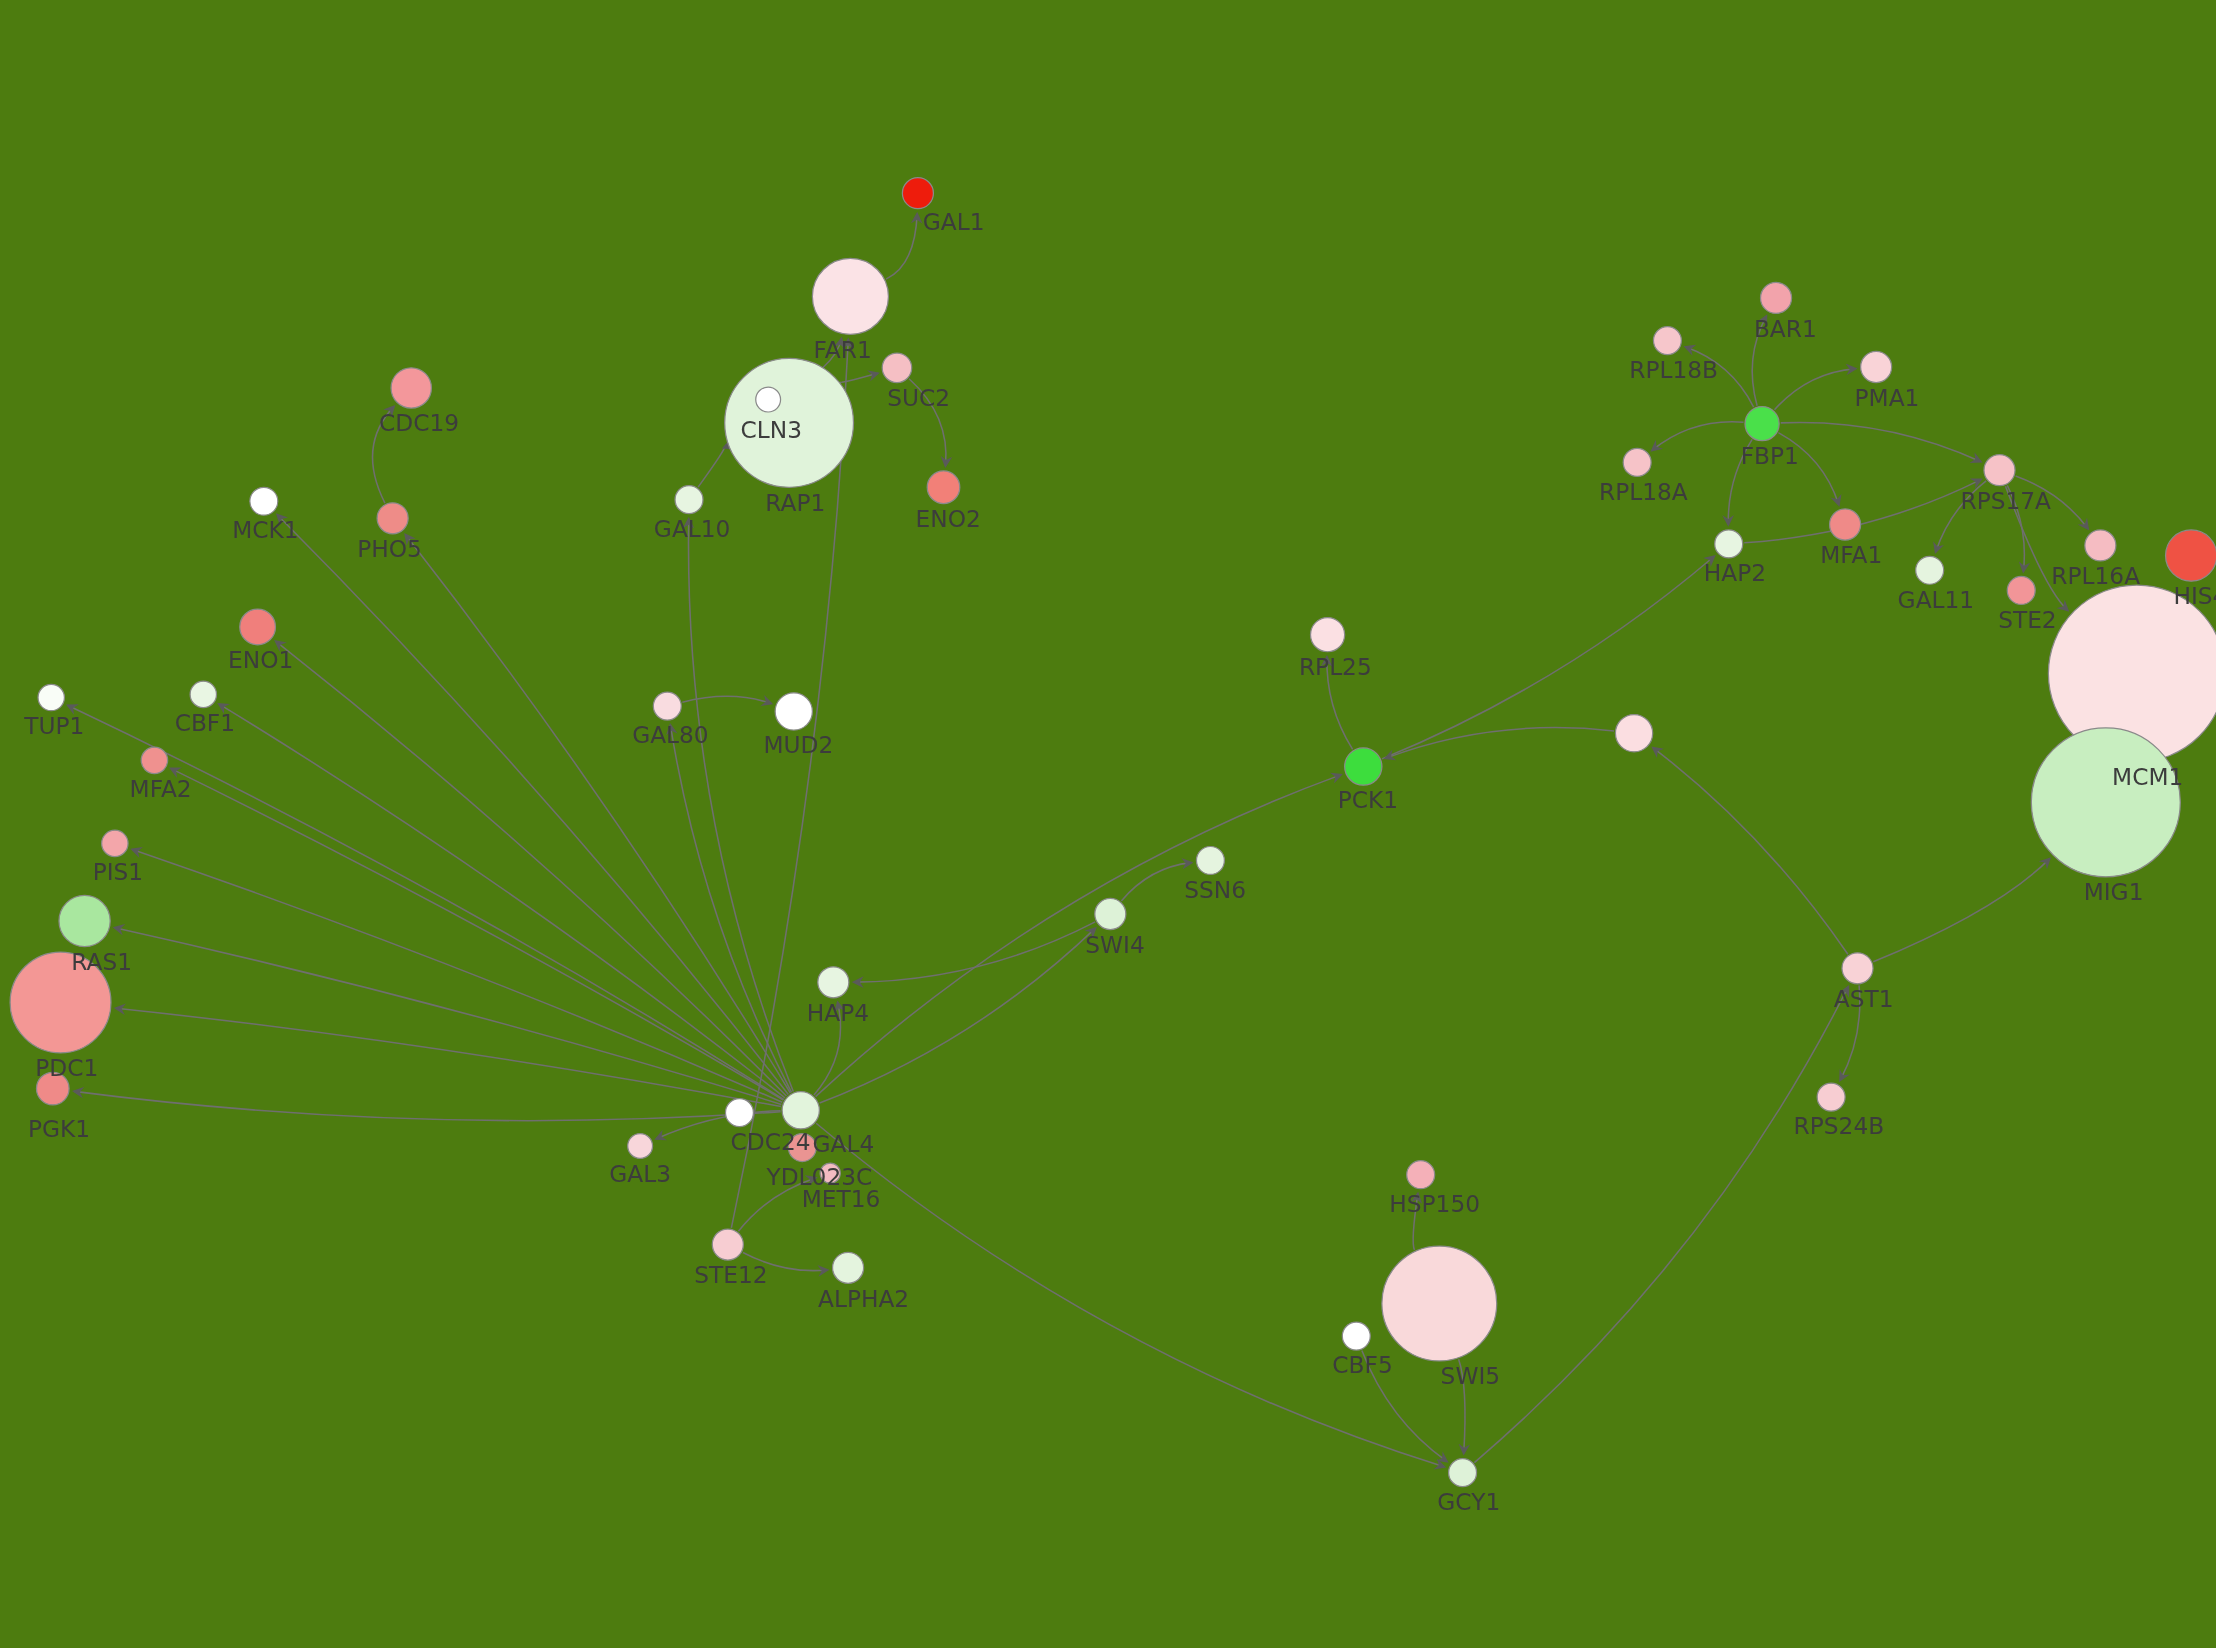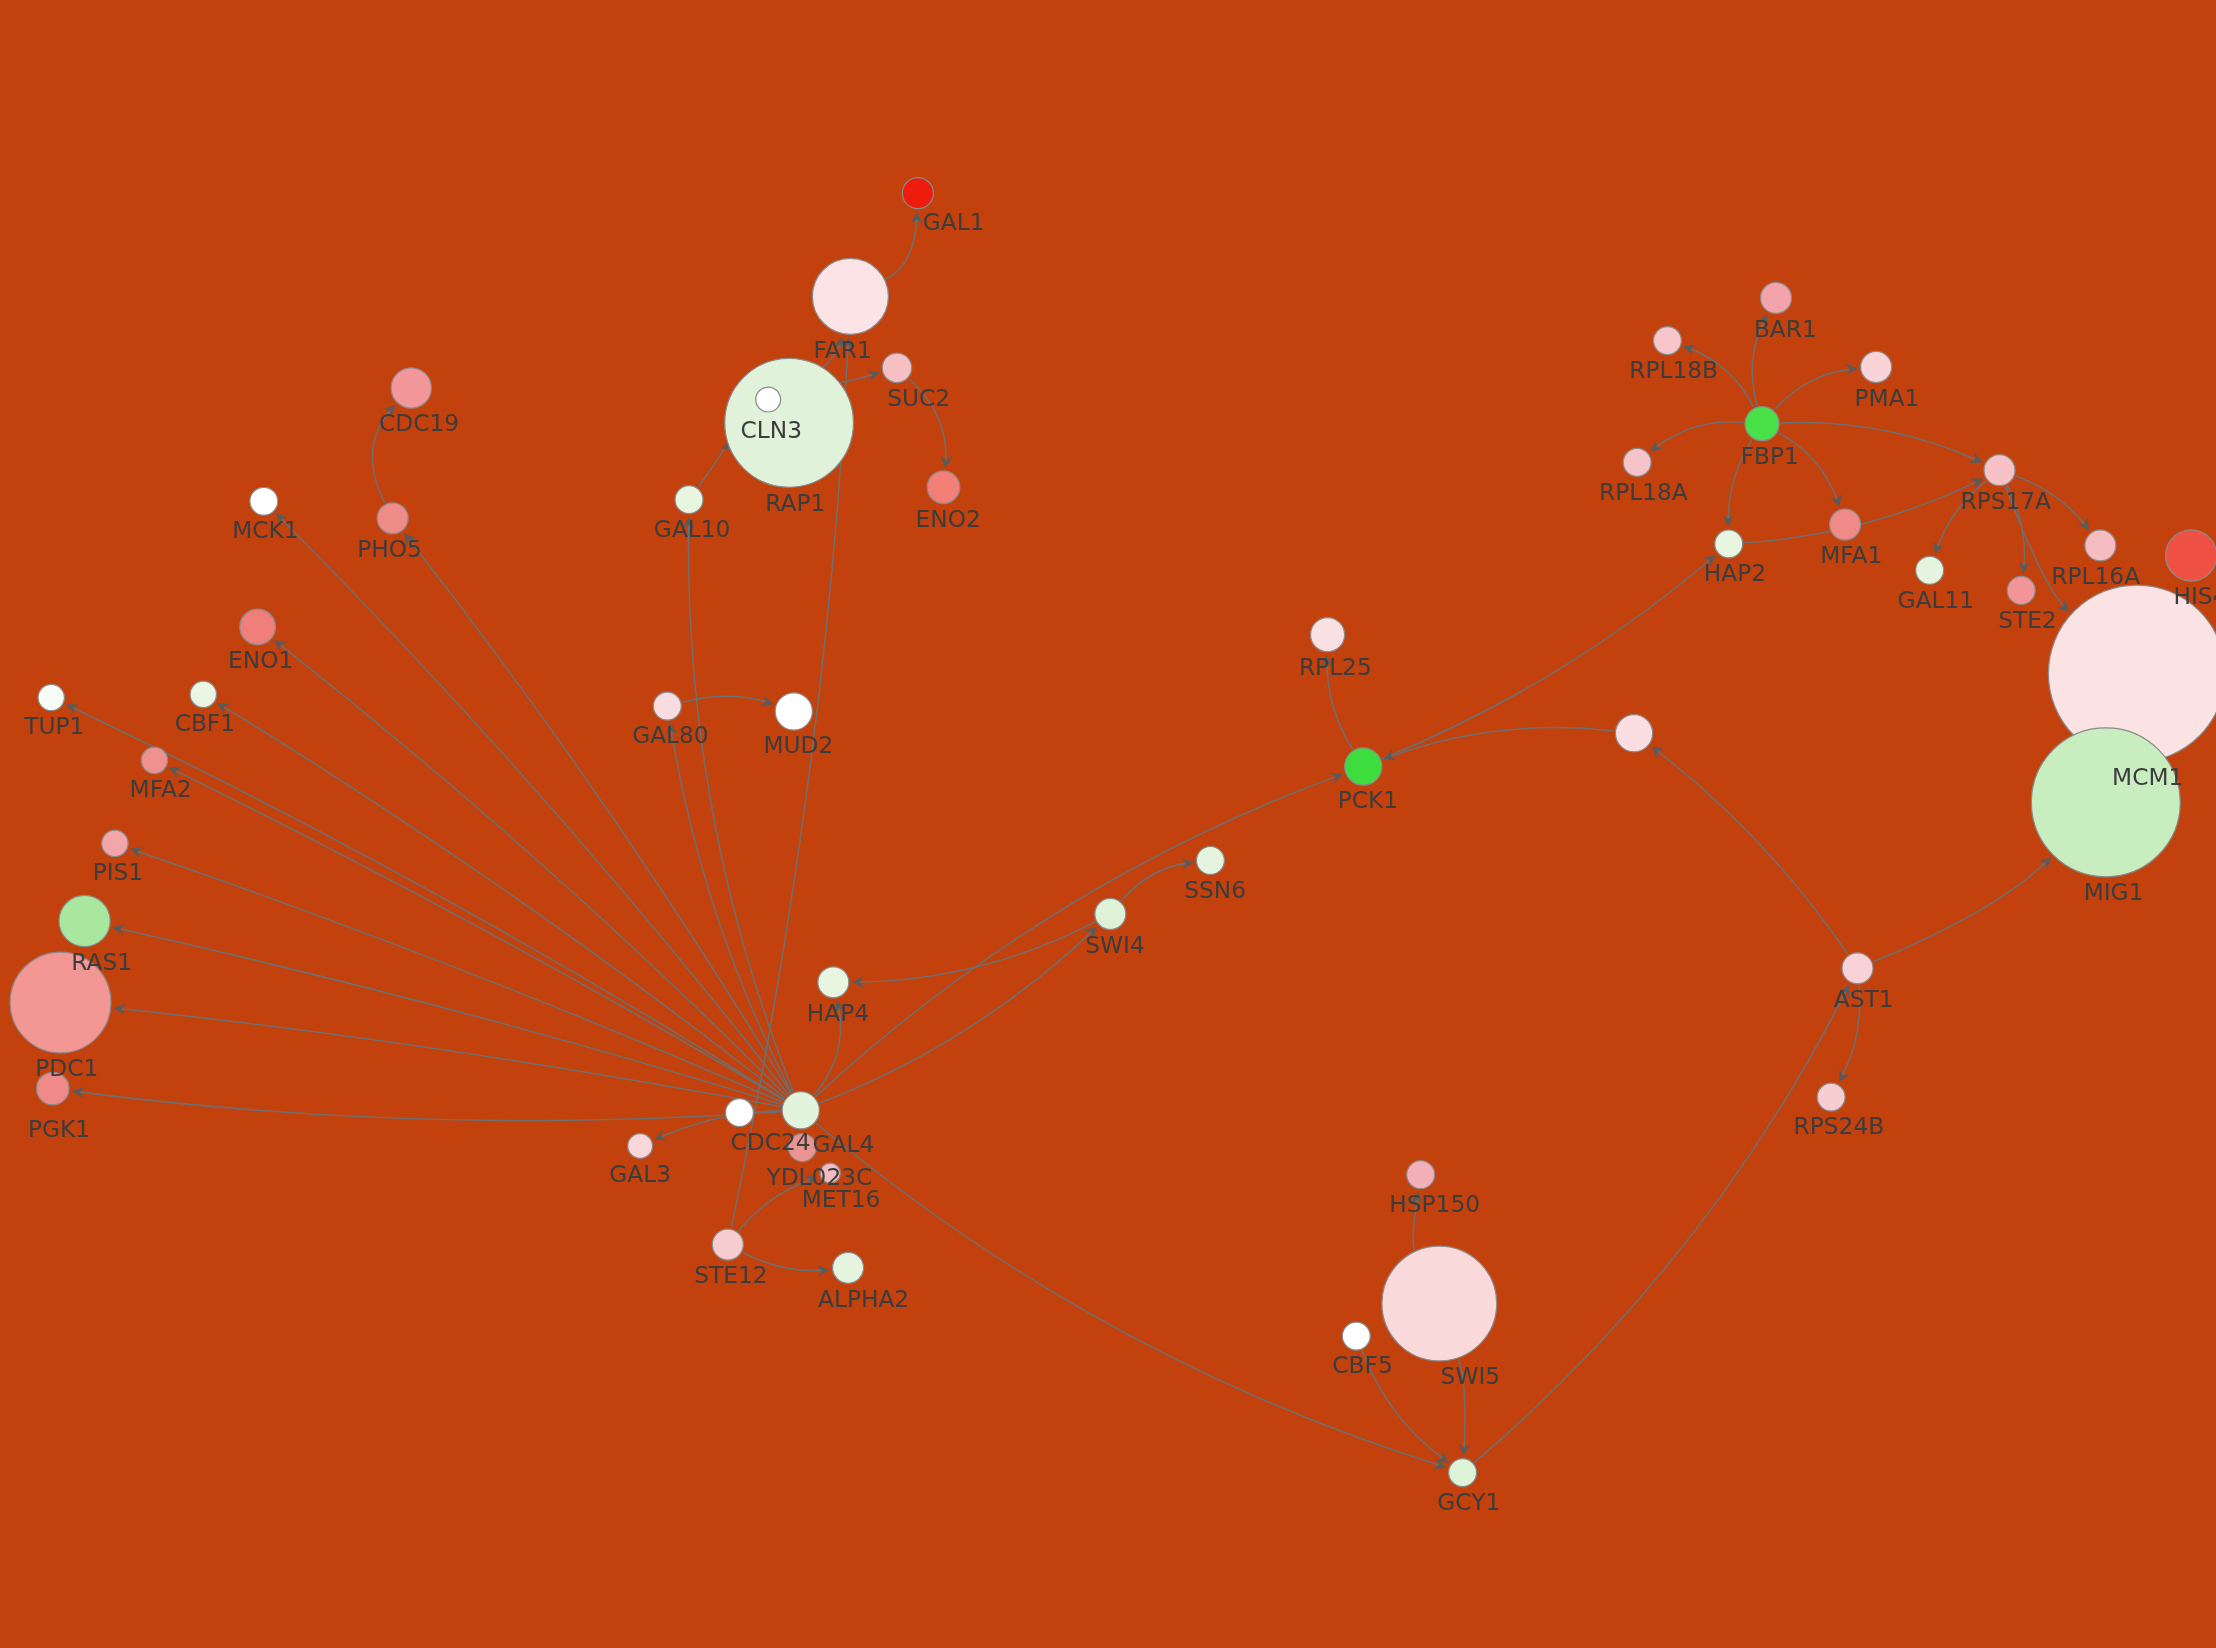--- a/index.html
+++ b/index.html
@@ -8,21 +8,21 @@
     background: #ffffff;
     width: 2216px;
     height: 1648px;
     overflow: hidden;
     font-family: "DejaVu Sans", sans-serif;
   }
   #canvas-wrap {
     position: relative;
     width: 2216px;
     height: 1648px;
-    background: #c2410c;
+    background: #4d7c0f;
   }
   svg { display: block; }
   .edge {
     fill: none;
     stroke: #6f6f6f;
     stroke-width: 2;
   }
   .node {
     stroke: #8a8a8a;
     stroke-width: 1.6;

